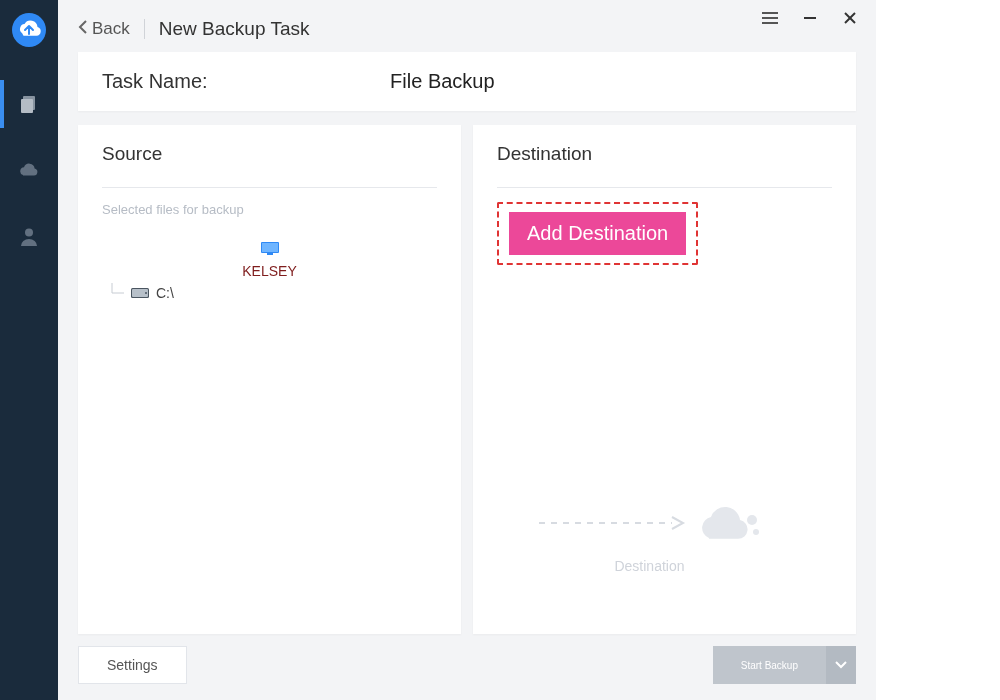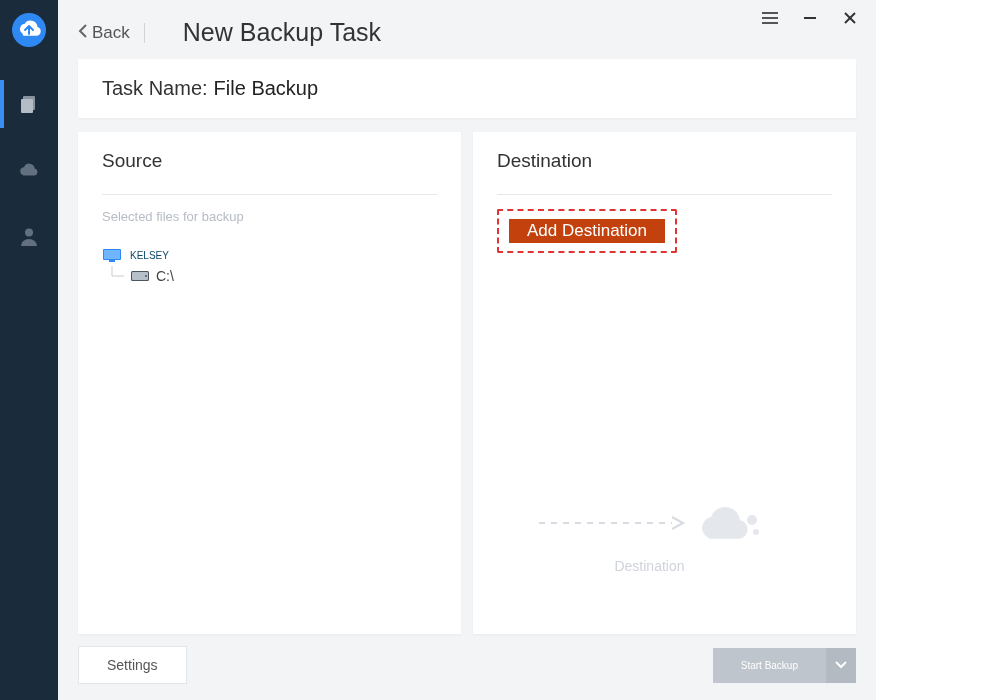--- a/index.html
+++ b/index.html
@@ -18,52 +18,52 @@
 
   
   .win-controls { position:absolute; top:4px; right:6px; display:flex; gap:0; }
   .win-btn { width:40px; height:28px; display:flex; align-items:center; justify-content:center; cursor:pointer; }
   .win-btn svg { display:block; }
 
   
   .header { display:flex; align-items:center; padding: 18px 20px 12px 20px; }
   .back { display:flex; align-items:center; color:#555; font-size:17px; cursor:pointer; padding-right:14px; border-right:1px solid #d0d3d8; margin-right:14px; }
   .back .chev { margin-right:4px; }
-  .title { font-size:25px; color:#333; font-weight:400;margin-left:24px; }
-
-  
-  .taskname-card { background:#fff; margin: 0 20px; padding: 18px 24px; display:flex; align-items:center; gap:6px; box-shadow: 0 1px 2px rgba(0,0,0,.04); }
+  .title { font-size:19px; color:#333; font-weight:400; }
+
+  
+  .taskname-card { background:#fff; margin: 0 20px; padding: 18px 24px; display:flex; align-items:center; gap:22px; box-shadow: 0 1px 2px rgba(0,0,0,.04); }
   .taskname-label { font-size:20px; color:#333; }
-  .taskname-value { font-size:20px; color:#222; font-weight:500; border:none; outline:none; background:transparent; min-width:260px; }
+  .taskname-value { font-size:20px; color:#222; font-weight:500; border:none; outline:none; background:transparent; min-width:260px;text-align:right; }
 
   
   .panels { flex:1; display:flex; gap:12px; padding: 14px 20px 0 20px; min-height:0; }
   .panel { flex:1; background:#fff; display:flex; flex-direction:column; padding: 18px 24px 12px 24px; box-shadow: 0 1px 2px rgba(0,0,0,.04); position:relative; }
   .panel h2 { font-size:19px; font-weight:400; color:#333; margin-bottom:22px; }
   .panel hr { border:none; border-top:1px solid #e6e8ec; margin-bottom:14px; }
   .hint { font-size:13px; color:#b6bcc5; margin-bottom:24px; }
 
   
-  .tree-root { display:flex; align-items:center; gap:8px; font-size:10px; color:#0c4a6e; margin-bottom:4px; }
+  .tree-root { display:flex; align-items:center; gap:8px; font-size:14px; color:#7f1d1d; margin-bottom:4px;flex-direction:column; }
   .tree-child-row { display:flex; align-items:center; }
   .tree-connector svg { display:block; }
   .tree-child { display:flex; align-items:center; gap:6px; font-size:14px; color:#444; }
 
   
   .add-dest-wrap { border:2px dashed #e03434; padding:8px 10px; width:fit-content; border-radius:2px; }
-  .add-dest-btn { background:#c2410c; color:#fff; border:none; font-size:17px; padding:2px 18px; cursor:pointer; }
+  .add-dest-btn { background:#ec4899; color:#fff; border:none; font-size:20px; padding:10px 18px; cursor:pointer; }
 
   
   .dest-placeholder { position:absolute; left:-30px; right:0; bottom:60px; text-align:center; }
   .dest-placeholder .row { display:flex; align-items:center; justify-content:center; }
   .dashed-arrow { margin-right:8px; }
   .dest-label { color:#cfd3da; font-size:14px; margin-top:14px; }
 
   
-  .footer { display:flex; align-items:center; padding: 12px 20px 16px 20px; gap:10px; }
+  .footer { display:flex; padding: 12px 20px 16px 20px; gap:10px; }
   .settings-btn { background:#fff; border:1px solid #e2e5ea; color:#555; font-size:14px; padding:10px 28px; cursor:pointer; }
   .spacer { flex:1; }
   .start-group { display:flex; }
   .start-btn { background:#bfc5cc; color:#fff; border:none; font-size:10px; padding:12px 28px; cursor:default; }
   .start-drop { background:#b3bac2; color:#fff; border:none; width:30px; display:flex; align-items:center; justify-content:center; cursor:pointer; }
 </style>
 </head>
 <body>
 
 <div class="app">

